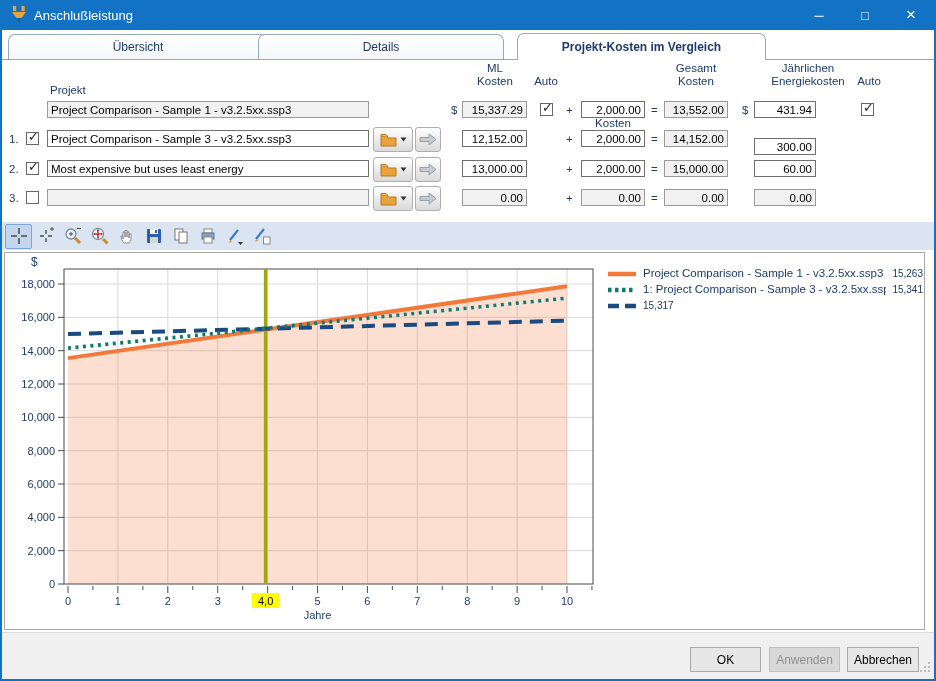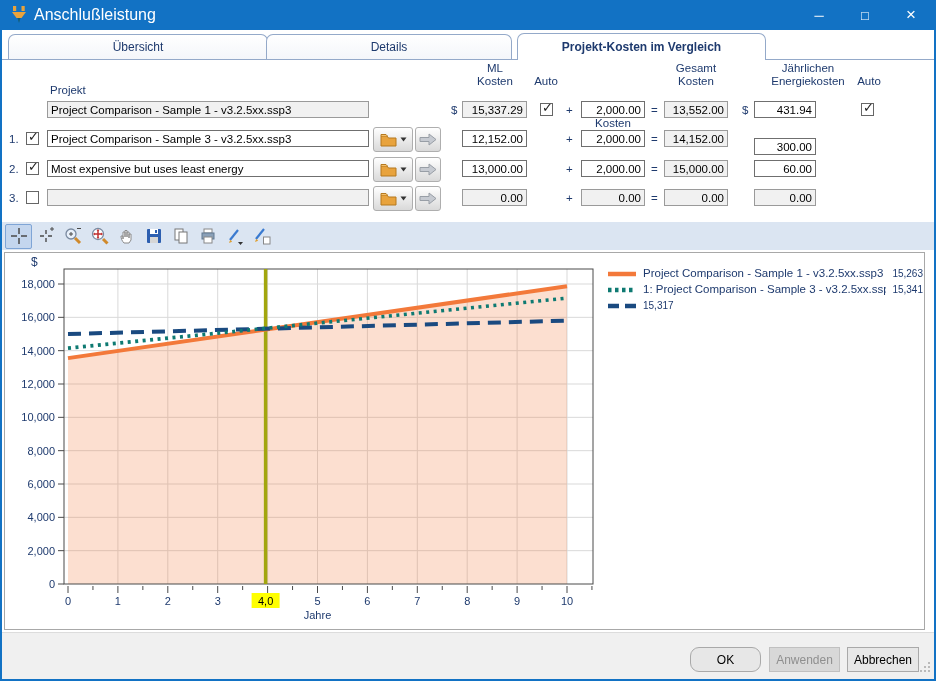--- a/index.html
+++ b/index.html
@@ -4,21 +4,21 @@
 <style>
   html,body{margin:0;padding:0;background:#555;}
   *{box-sizing:border-box;}
   .dialog{position:relative;width:936px;height:681px;background:#fff;
     font-family:"Liberation Sans","DejaVu Sans",sans-serif;overflow:hidden;}
   .win-border{position:absolute;inset:0;border:2px solid #1272c4;pointer-events:none;z-index:60;}
 
   
   .titlebar{position:absolute;left:0;top:0;width:936px;height:30px;background:#1272c4;display:flex;align-items:center;}
   .title-icon{position:absolute;left:9px;top:5px;width:20px;height:20px;}
-  .title-text{position:absolute;left:34px;top:0;height:30px;display:flex;align-items:center;color:#fff;font-size:16px;}
+  .title-text{position:absolute;left:34px;top:0;height:30px;display:flex;align-items:center;color:#fff;font-size:13px;}
   .win-btns{position:absolute;right:2px;top:0;height:30px;display:flex;}
   .win-btn{width:46px;height:30px;display:flex;align-items:center;justify-content:center;color:#fff;font-size:13px;cursor:default;}
   .win-btn.close{font-size:17px;}
 
   
   .tabline{position:absolute;left:0;top:59px;width:936px;height:1px;background:#94a9c9;}
   .tab{position:absolute;top:34px;height:25px;background:linear-gradient(#ffffff,#f4f6fa);
     border:1px solid #94a9c9;border-bottom:none;border-radius:7px 7px 0 0;
     color:#1e3a6e;font-size:12px;display:flex;align-items:center;justify-content:center;z-index:1;}
   .tab.active{font-weight:bold;height:27px;top:33px;background:#fff;z-index:3;}
@@ -73,21 +73,21 @@
     <span class="title-text">Anschlußleistung</span>
     <div class="win-btns">
       <div class="win-btn">─</div>
       <div class="win-btn">□</div>
       <div class="win-btn close">×</div>
     </div>
   </div>
 
   <div class="tabline"></div>
   <div class="tab" style="left:8px;width:260px;">Übersicht</div>
-  <div class="tab" style="left:266px;width:246px;">Details</div>
+  <div class="tab" style="left:258px;width:246px;">Details</div>
   <div class="tab active" style="left:517px;width:249px;">Projekt-Kosten im Vergleich</div>
 
   <div class="txt" style="left:50px;top:84px;">Projekt</div>
   <div class="txt hdr" style="left:460px;top:62px;width:70px;">ML
 Kosten</div>
   <div class="txt hdr" style="left:526px;top:75px;width:40px;">Auto</div>
   <div class="txt hdr" style="left:578px;top:62px;width:70px;margin-top:42px;">Andere
 Kosten</div>
   <div class="txt hdr" style="left:661px;top:62px;width:70px;">Gesamt
 Kosten</div>
@@ -351,21 +351,21 @@
       <div class="legend-row">
         <span class="legend-swatch"><svg width="30" height="8">
               <line x1="1" y1="4" x2="29" y2="4" stroke="#1a4a80" stroke-width="4.5" stroke-dasharray="11 6"></line>
             </svg></span>
         <span class="legend-value">15,317</span>
       </div>
     </div>
   </div>
 
   <div class="footer">
-    <div class="btn" style="left:690px;width:71px;border-radius:9px;">OK</div>
+    <div class="btn" style="left:690px;width:71px;">OK</div>
     <div class="btn off" style="left:769px;width:71px;">Anwenden</div>
     <div class="btn" style="left:847px;width:72px;">Abbrechen</div>
     <span class="grip">
       <svg width="11" height="11" viewBox="0 0 11 11">
           <circle cx="9" cy="9" r="1" fill="#a8a8a8"></circle>
           <circle cx="9" cy="5" r="1" fill="#a8a8a8"></circle>
           <circle cx="5" cy="9" r="1" fill="#a8a8a8"></circle>
           <circle cx="9" cy="1" r="1" fill="#a8a8a8"></circle>
           <circle cx="1" cy="9" r="1" fill="#a8a8a8"></circle>
           <circle cx="5" cy="5" r="1" fill="#a8a8a8"></circle>

